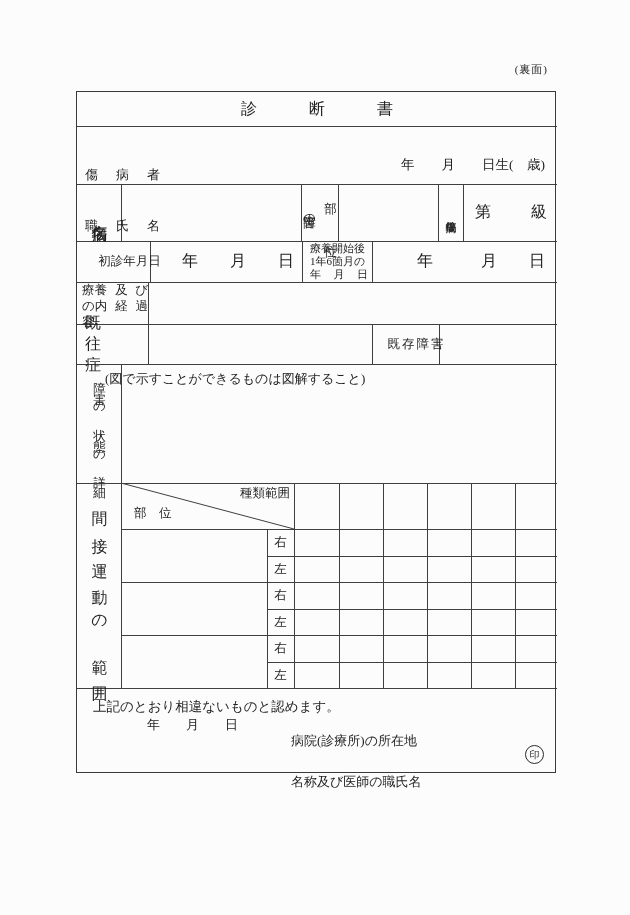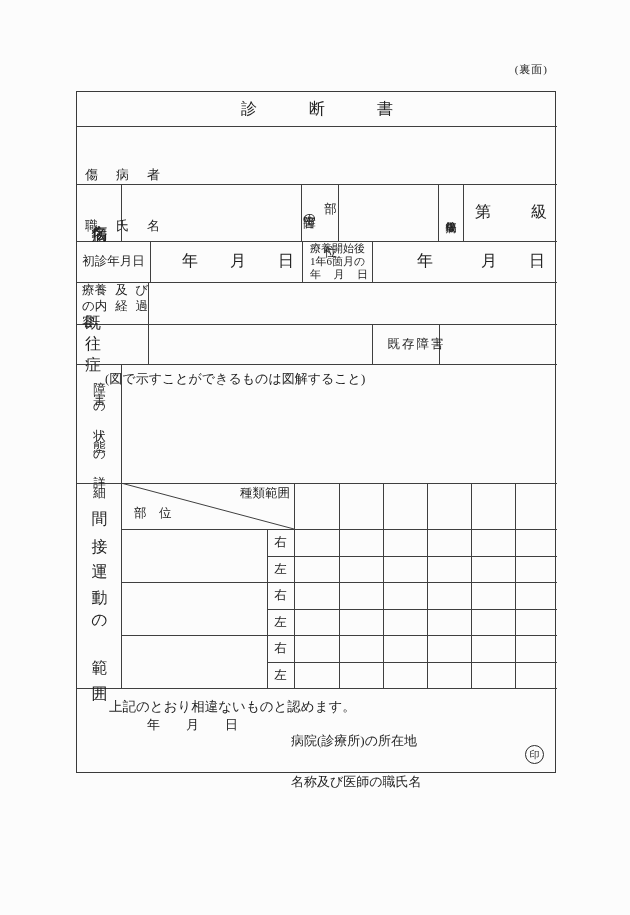--- a/index.html
+++ b/index.html
@@ -88,37 +88,38 @@
     </svg>
 
     <div class="cell center" id="title-row">
       <span>診断書</span>
     </div>
 
     <div class="txt jp-spread" style="left:8px;top:40px;">
       <div>傷病者</div>
       <div>職氏名</div>
     </div>
+    <div class="txt" style="right:10px;top:64px;font-size:13.5px;">年　　月　　日生(　歳)</div>
 
     <div class="cell center" style="left:0;top:92px;width:44px;height:57px;">
       <span class="vt">傷病名</span>
     </div>
     <div class="cell center" style="left:224px;top:92px;width:37px;height:57px;gap:4px;">
       <span class="vt" style="font-size:12.5px;">障害の</span>
       <span class="vt vjust" style="font-size:12.5px;height:44px;">部位</span>
     </div>
     <div class="cell center" style="left:361px;top:92px;width:25px;height:57px;">
       <span class="vt" style="font-size:11px;">傷病等級</span>
     </div>
     <div class="cell" style="left:386px;top:92px;width:94px;height:57px;align-items:center;justify-content:space-between;padding:0 10px 0 12px;">
       <span>第</span>
       <span>級</span>
     </div>
 
-    <div class="cell center" style="left:0;top:149px;width:73px;height:41px;">
+    <div class="cell center" style="left:16px;top:149px;width:73px;height:41px;">
       <span style="font-size:12.5px;">初診年月日</span>
     </div>
     <div class="cell" style="left:73px;top:149px;width:152px;height:41px;align-items:center;justify-content:flex-end;padding-right:8px;">
       <span style="white-space:pre;">年　　月　　日</span>
     </div>
     <div class="cell" style="left:225px;top:149px;width:70px;height:41px;flex-direction:column;justify-content:center;padding-left:8px;">
       <span style="font-size:11px;line-height:13px;white-space:pre;">療養開始後</span>
       <span style="font-size:11px;line-height:13px;white-space:pre;">1年6箇月の</span>
       <span style="font-size:11px;line-height:13px;white-space:pre;display:inline-block;width:58px;text-align:justify;text-align-last:justify;">年　月　日</span>
     </div>
@@ -161,21 +162,21 @@
     <div class="cell center" style="left:190px;top:517px;width:27px;height:26px;">
       <span style="font-size:12.5px;">左</span>
     </div>
     <div class="cell center" style="left:190px;top:543px;width:27px;height:27px;">
       <span style="font-size:12.5px;">右</span>
     </div>
     <div class="cell center" style="left:190px;top:570px;width:27px;height:26px;">
       <span style="font-size:12.5px;">左</span>
     </div>
 
-    <div class="txt" style="left:32px;top:606px;font-size:13.5px;">上記のとおり相違ないものと認めます。</div>
+    <div class="txt" style="left:16px;top:606px;font-size:13.5px;">上記のとおり相違ないものと認めます。</div>
     <div class="txt" style="left:70px;top:624px;">年　　月　　日</div>
     <div class="txt" style="left:214px;top:640px;">病院(診療所)の所在地</div>
     <div class="txt" style="left:214px;top:658px;margin-top:23px;">名称及び医師の職氏名</div>
     <div id="seal">
       <span>印</span>
     </div>
 
   </div>
 </div>
 

